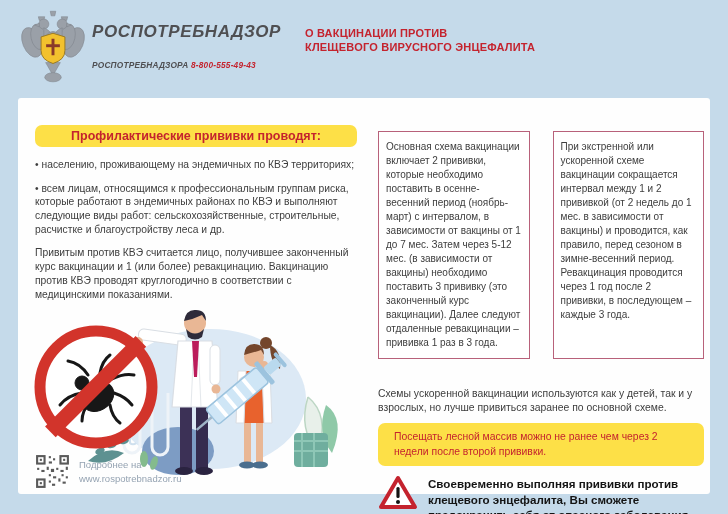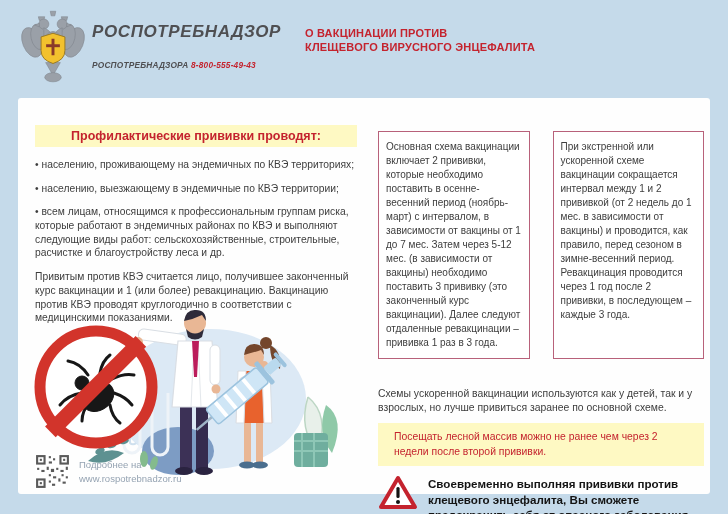--- a/index.html
+++ b/index.html
@@ -15,21 +15,21 @@
   .logo { position:absolute; left:20px; top:8px; width:66px; height:78px; }
   .org-block { position:absolute; left:92px; top:22px; width:230px;font-style:italic; }
   .org-name { font-size:17px; font-weight:bold; color:#4f4f52; letter-spacing:0.6px; }
   .org-sub { margin-top:7px; font-size:8.3px; font-weight:bold; color:#4f4f52; line-height:1.35; letter-spacing:0.2px; }
   .org-phone { color:#c4232e; }
   .main-title { position:absolute; left:305px; top:26px; width:415px; text-align:left; color:#c4232e; font-weight:bold; font-size:11px; line-height:1.28; letter-spacing:0.2px; }
   
   .panel { position:absolute; left:18px; top:98px; width:692px; height:396px; background:#fefefe; border-radius:3px; }
   
   .left-col { position:absolute; left:17px; top:27px; width:322px; }
-  .band { background:#fef9c3; color:#c4232e; font-weight:bold; text-align:center; }
+  .band { background:#fde047; color:#c4232e; font-weight:bold; text-align:center;border-radius:7px; }
   .left-band { font-size:12.5px; padding:4px 2px; }
   .bullets { margin-top:11px; font-size:10.3px; color:#3d3d3d; line-height:1.33; }
   .bullets li { list-style:none; margin-bottom:10px; }
   .left-para { margin-top:3px; font-size:10.3px; color:#3d3d3d; line-height:1.33; }
   .illustration { position:absolute; left:8px; top:203px; width:348px; height:186px; }
   .qr-row { position:absolute; left:17px; top:356px; display:flex; align-items:center; gap:9px; }
   .qr-svg { width:35px; height:35px; }
   .qr-caption { font-size:9.5px; color:#95a3b2; line-height:1.45; }
   .qr-caption a { color:#95a3b2; text-decoration:none; }
   
@@ -88,21 +88,20 @@
     <div>КЛЕЩЕВОГО ВИРУСНОГО ЭНЦЕФАЛИТА</div>
   </div>
 </div>
 
 <div class="panel">
 
   <div class="left-col">
     <div class="band left-band">Профилактические прививки проводят:</div>
     <ul class="bullets">
       <li>• населению, проживающему на эндемичных по КВЭ территориях;</li>
-      <li>• населению, выезжающему в эндемичные по КВЭ территории;</li>
       <li>• всем лицам, относящимся к профессиональным группам риска, которые работают в эндемичных районах по КВЭ и выполняют следующие виды работ: сельскохозяйственные, строительные, расчистке и благоустройству леса и др.</li>
     </ul>
     <div class="left-para">Привитым против КВЭ считается лицо, получившее законченный курс вакцинации и 1 (или более) ревакцинацию. Вакцинацию против КВЭ проводят круглогодично в соответствии с медицинскими показаниями.</div>
   </div>
 
   <svg class="illustration" viewBox="0 0 348 186">
 
     <ellipse cx="184" cy="98" rx="96" ry="70" fill="#dce9f5"></ellipse>
 
     <ellipse cx="152" cy="150" rx="36" ry="24" fill="#7d9cc4"></ellipse>

